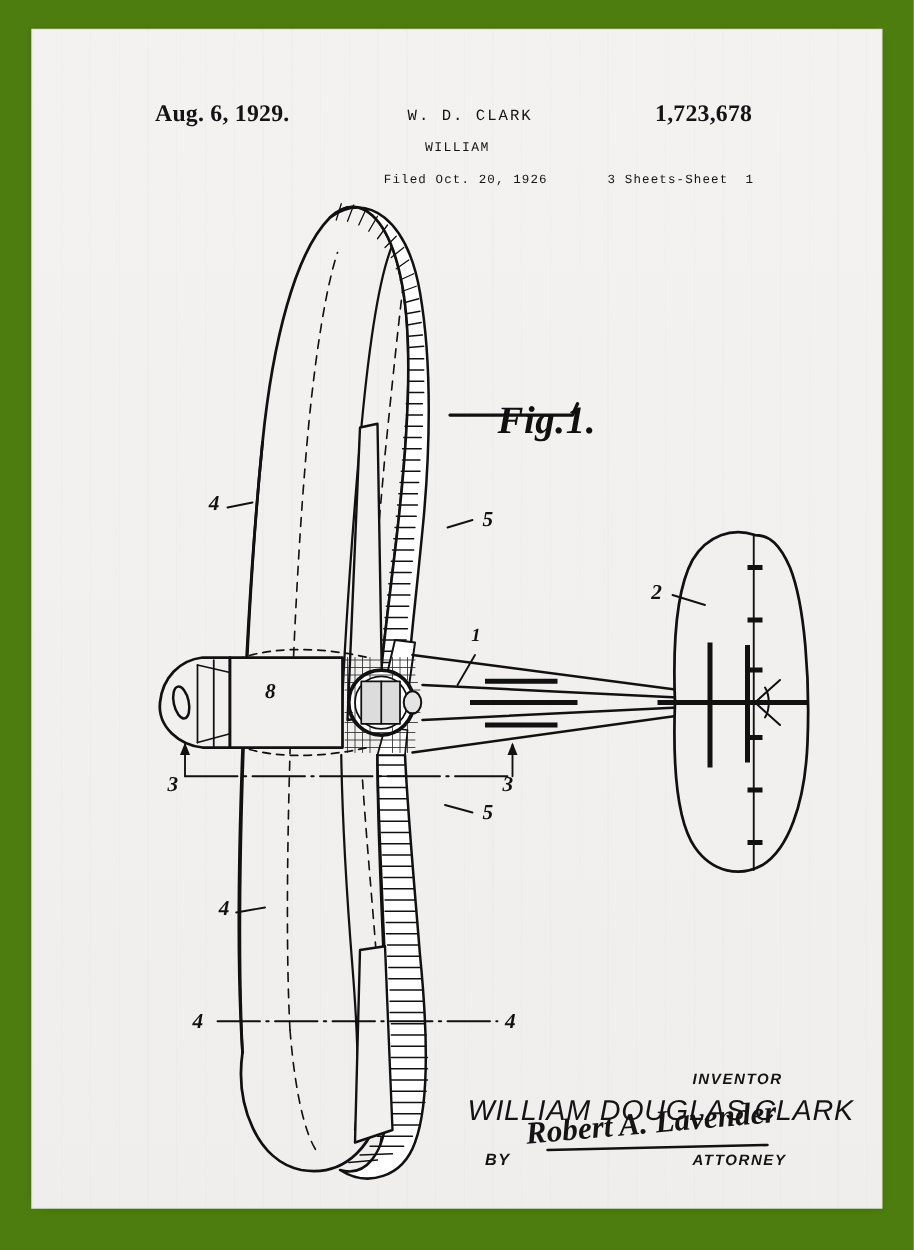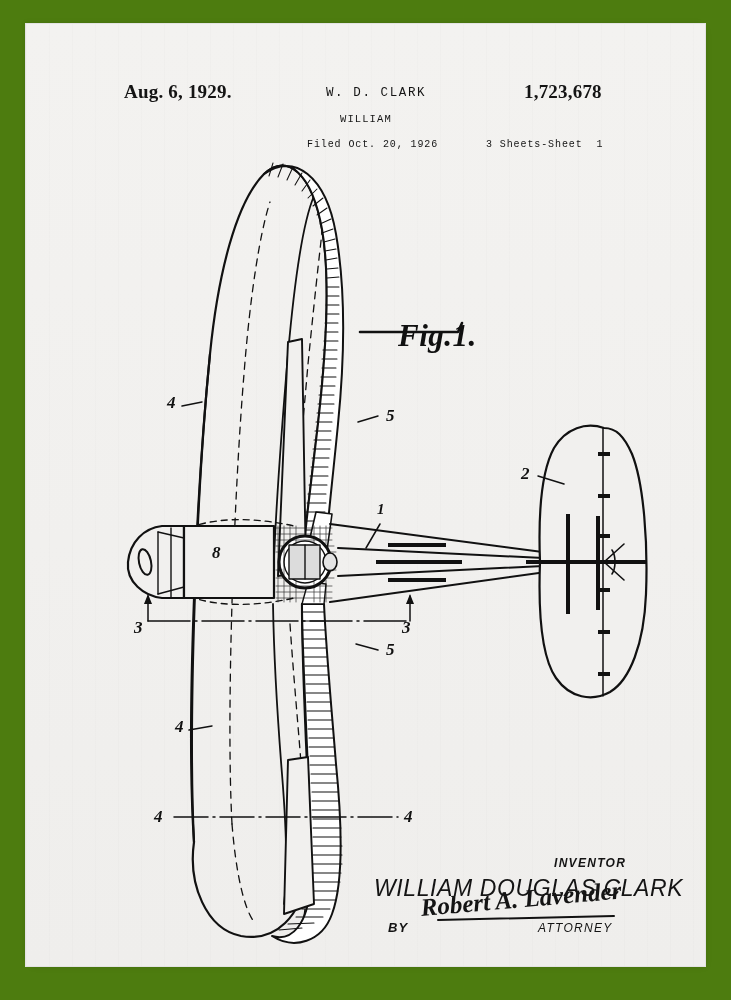--- a/index.html
+++ b/index.html
@@ -79,21 +79,21 @@
   .sig-name{
     font-family:"Liberation Sans", sans-serif;
     font-style:italic;font-weight:normal;font-size:23px;letter-spacing:.6px;
   }
   .sig-by{
     font-family:"Liberation Sans", sans-serif;
     font-style:italic;font-weight:bold;font-size:13px;letter-spacing:1.2px;
   }
   .sig-attorney{
     font-family:"Liberation Sans", sans-serif;
-    font-style:italic;font-weight:normal;font-size:12px;letter-spacing:1.3px;
+    font-style:italic;font-weight:bold;font-size:12px;letter-spacing:1.3px;margin-left:16px;
   }
   .sig-script{
     font-family:"Liberation Serif", serif;
     font-style:italic;font-weight:bold;font-size:25px;
     transform:rotate(-5deg);transform-origin:left bottom;
   }
 </style>
 </head>
 <body>
 

